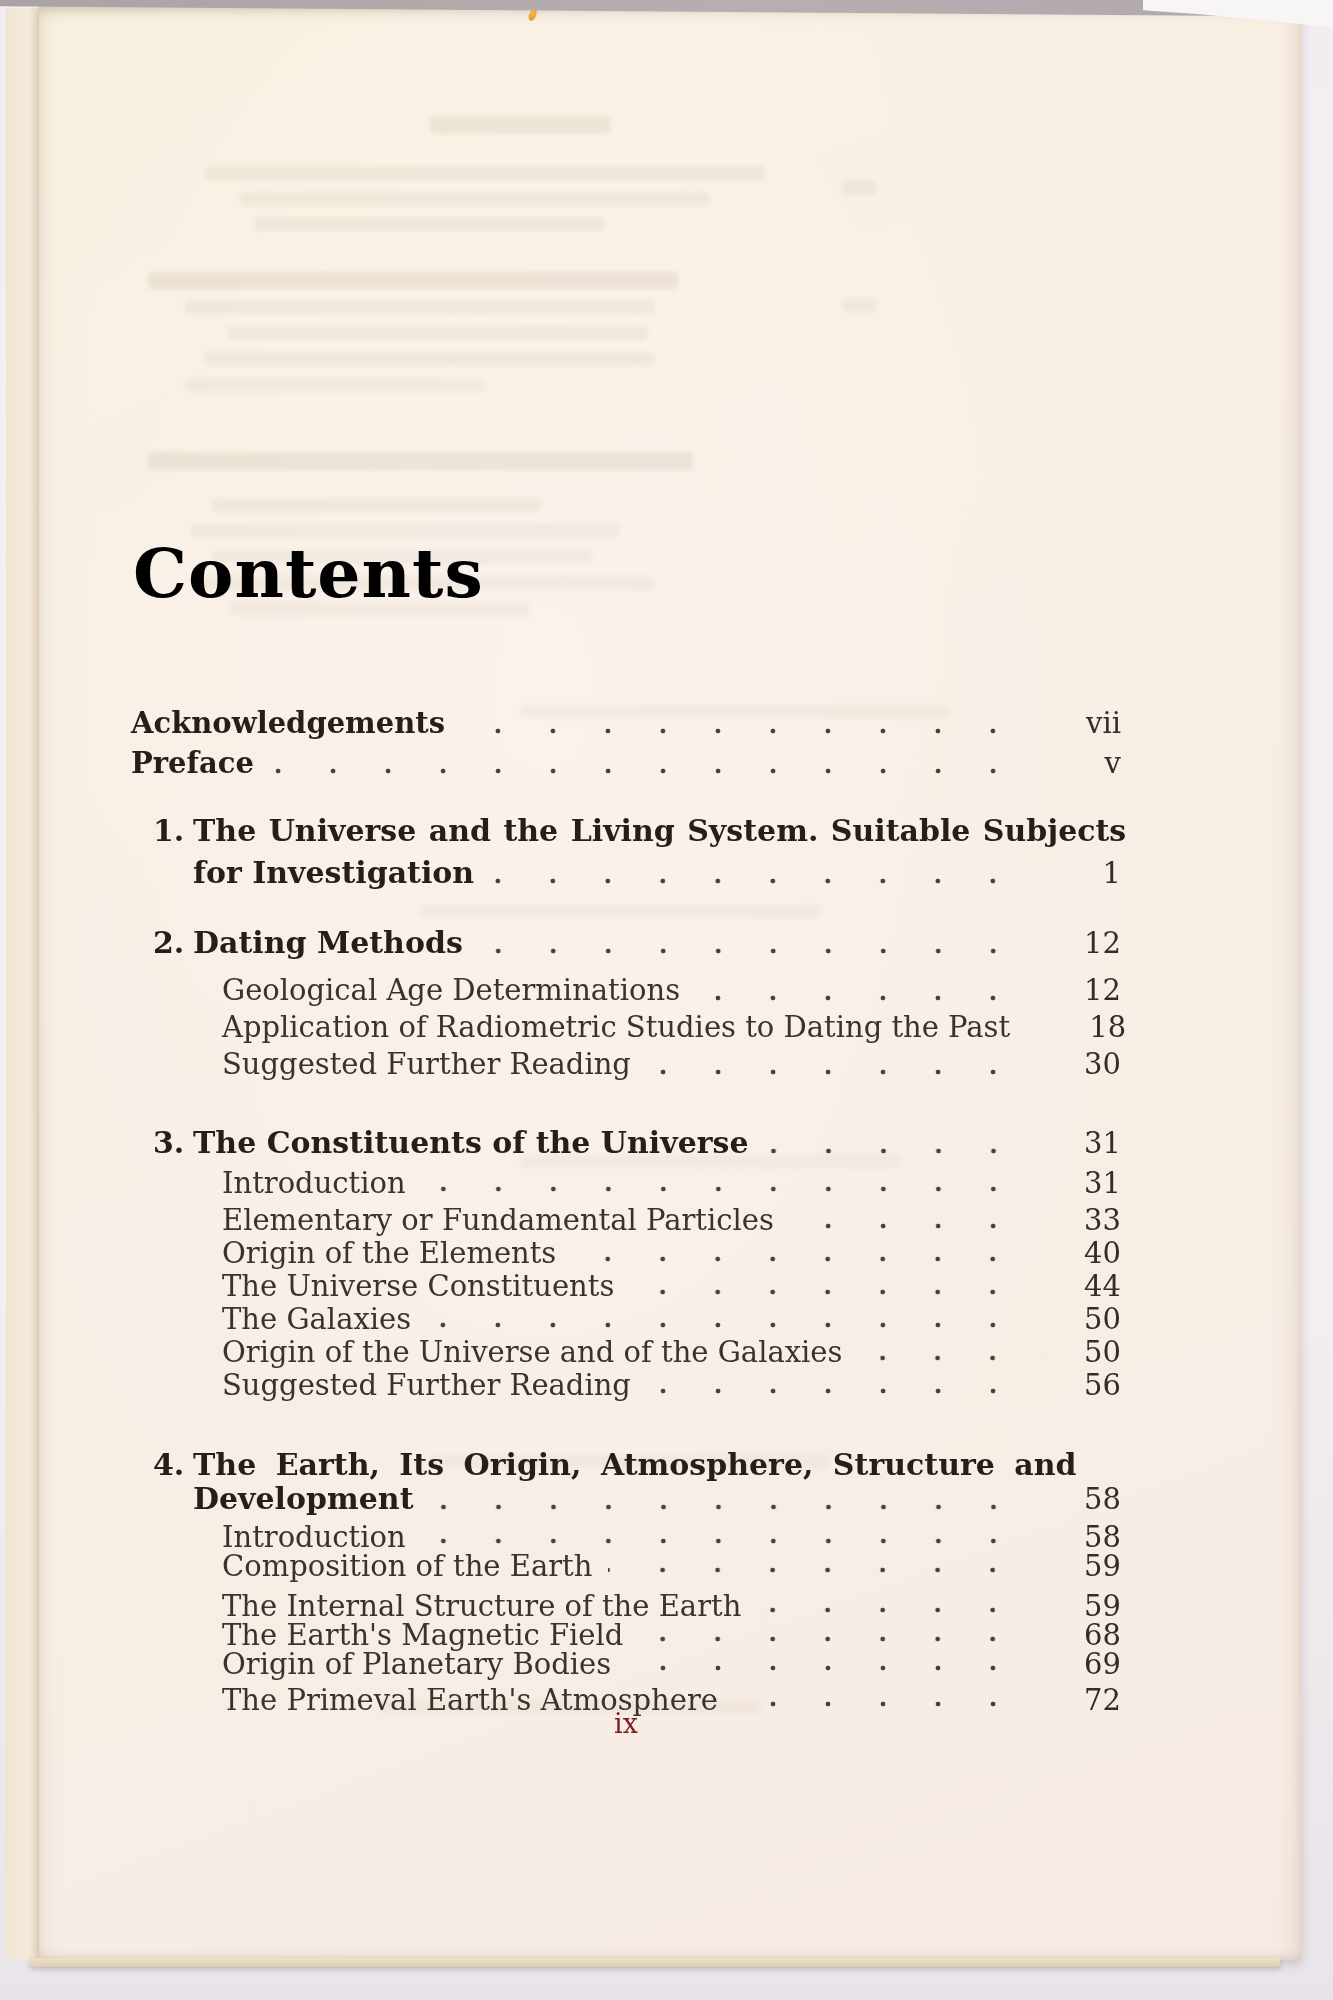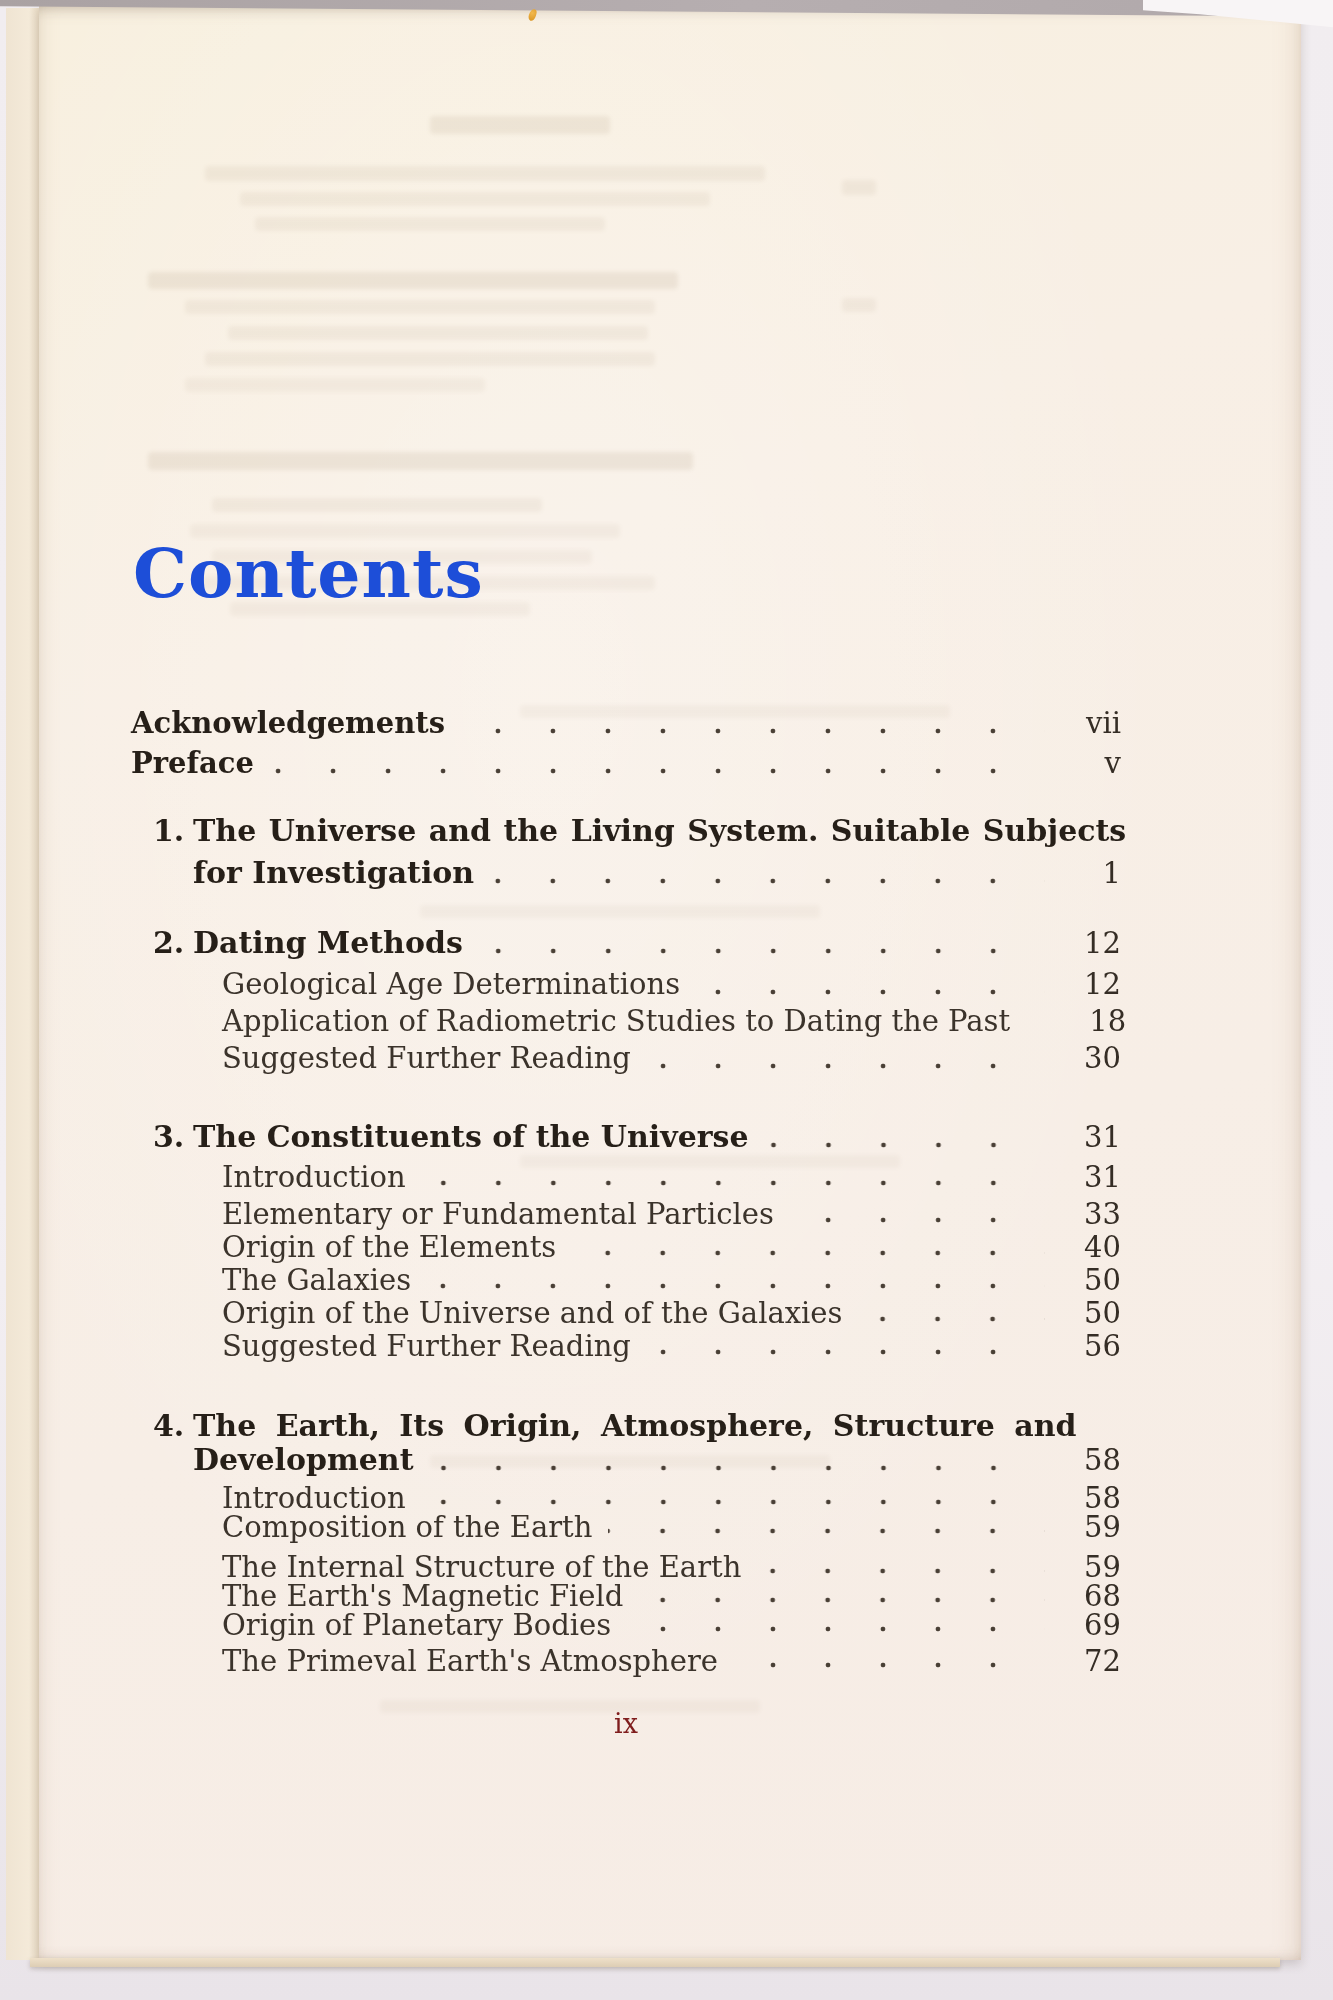--- a/index.html
+++ b/index.html
@@ -53,21 +53,21 @@
   }
   .ghost-layer{position:absolute;left:0;top:0;width:1333px;height:2000px;z-index:3;pointer-events:none;}
   .ghost{position:absolute;border-radius:4px;background:#8a6f4e;filter:blur(2.2px);}
   .dust{
     position:absolute;left:529px;top:9px;width:7px;height:12px;z-index:7;
     background:radial-gradient(circle at 40% 35%,#f2b94e,#d8921f);
     border-radius:60% 40% 55% 45%;transform:rotate(16deg);
   }
   .page-title{
     position:absolute;left:133px;top:490px;z-index:4;
-    font-size:68px;line-height:1.1;letter-spacing:1px;color:#1d4ed8;text-align:right;
+    font-size:68px;line-height:1.1;letter-spacing:1px;color:#000000;text-align:right;
   }
   .toc{
     position:absolute;left:131px;top:650px;width:990px;z-index:4;color:#3b332b;
   }
   .row{display:flex;align-items:baseline;font-size:29px;line-height:38px;white-space:nowrap;}
   .row .label{flex:0 0 auto;}
   .bold{font-weight:700;color:#261f18;}
   .numcol{flex:0 0 40px;font-weight:700;color:#261f18;font-size:30px;}
   .chapter-head{padding-left:22px;font-size:30px;}
   .head-line2{padding-left:62px;font-size:30px;}
@@ -139,21 +139,21 @@
       <div class="label bold">for Investigation</div>
       <div class="dots"></div>
       <div class="pagenum">1</div>
     </div>
     <div class="row chapter-head" style="margin-top: 32px;">
       <div class="numcol">2.</div>
       <div class="label bold">Dating Methods</div>
       <div class="dots"></div>
       <div class="pagenum">12</div>
     </div>
-    <div class="row entry" style="line-height: 37px; margin-top: 4px; justify-content: center;">
+    <div class="row entry" style="line-height: 37px; margin-top: 10px; justify-content: center;">
       <div class="label">Geological Age Determinations</div>
       <div class="dots"></div>
       <div class="pagenum">12</div>
     </div>
     <div class="row entry" style="line-height: 37px; margin-top: 0px;">
       <div class="label">Application of Radiometric Studies to Dating the Past</div>
       <div class="dots"></div>
       <div class="pagenum">18</div>
     </div>
     <div class="row entry" style="line-height: 37px; margin-top: 0px;">
@@ -176,20 +176,25 @@
       <div class="label">Elementary or Fundamental Particles</div>
       <div class="dots"></div>
       <div class="pagenum">33</div>
     </div>
     <div class="row entry" style="line-height: 33px; margin-top: 0px;">
       <div class="label">Origin of the Elements</div>
       <div class="dots"></div>
       <div class="pagenum">40</div>
     </div>
     <div class="row entry" style="line-height: 33px; margin-top: 0px;">
+      <div class="label">The Universe Constituents</div>
+      <div class="dots"></div>
+      <div class="pagenum">44</div>
+    </div>
+    <div class="row entry" style="line-height: 33px; margin-top: 0px;">
       <div class="label">The Galaxies</div>
       <div class="dots"></div>
       <div class="pagenum">50</div>
     </div>
     <div class="row entry" style="line-height: 33px; margin-top: 0px;">
       <div class="label">Origin of the Universe and of the Galaxies</div>
       <div class="dots"></div>
       <div class="pagenum">50</div>
     </div>
     <div class="row entry" style="line-height: 33px; margin-top: 0px;">

